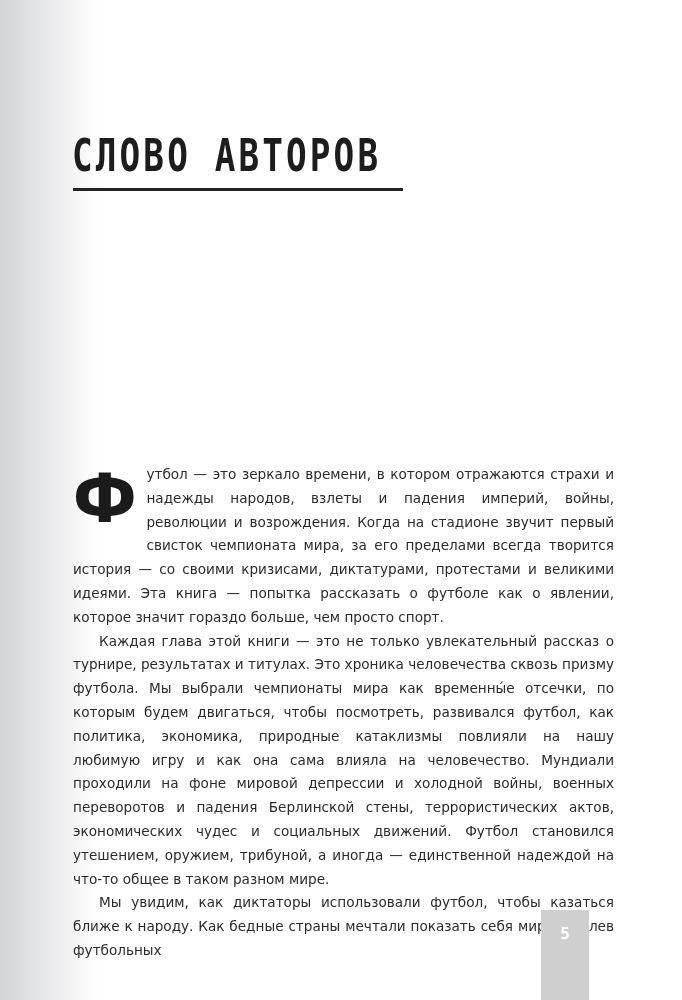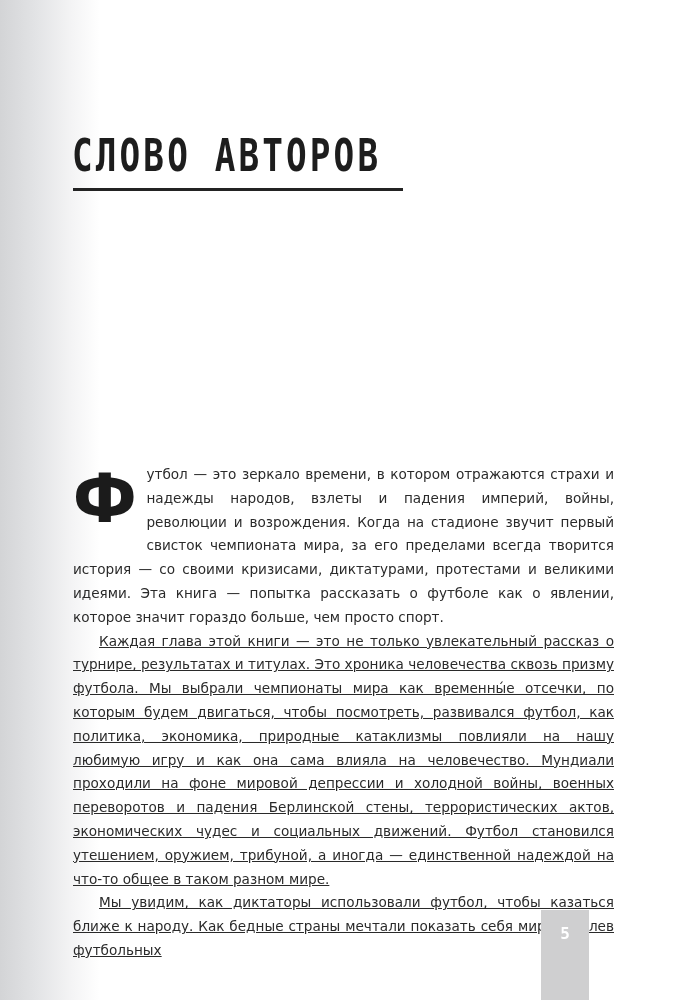--- a/index.html
+++ b/index.html
@@ -53,21 +53,20 @@
       font-size: 13.6px;
       line-height: 23.8px;
       color: #2a2a2a;
       text-align: justify;
     }
     .body-text p {
       margin: 0;
     }
     .body-text p.indent {
       text-indent: 26px;
-      text-decoration: underline;
     }
     .drop-cap {
       float: left;
       font-family: "DejaVu Sans", sans-serif;
       font-weight: bold;
       font-size: 68px;
       line-height: 64px;
       height: 68px;
       margin: 4px 8px 0 -2px;
       color: #1b1b1b;

